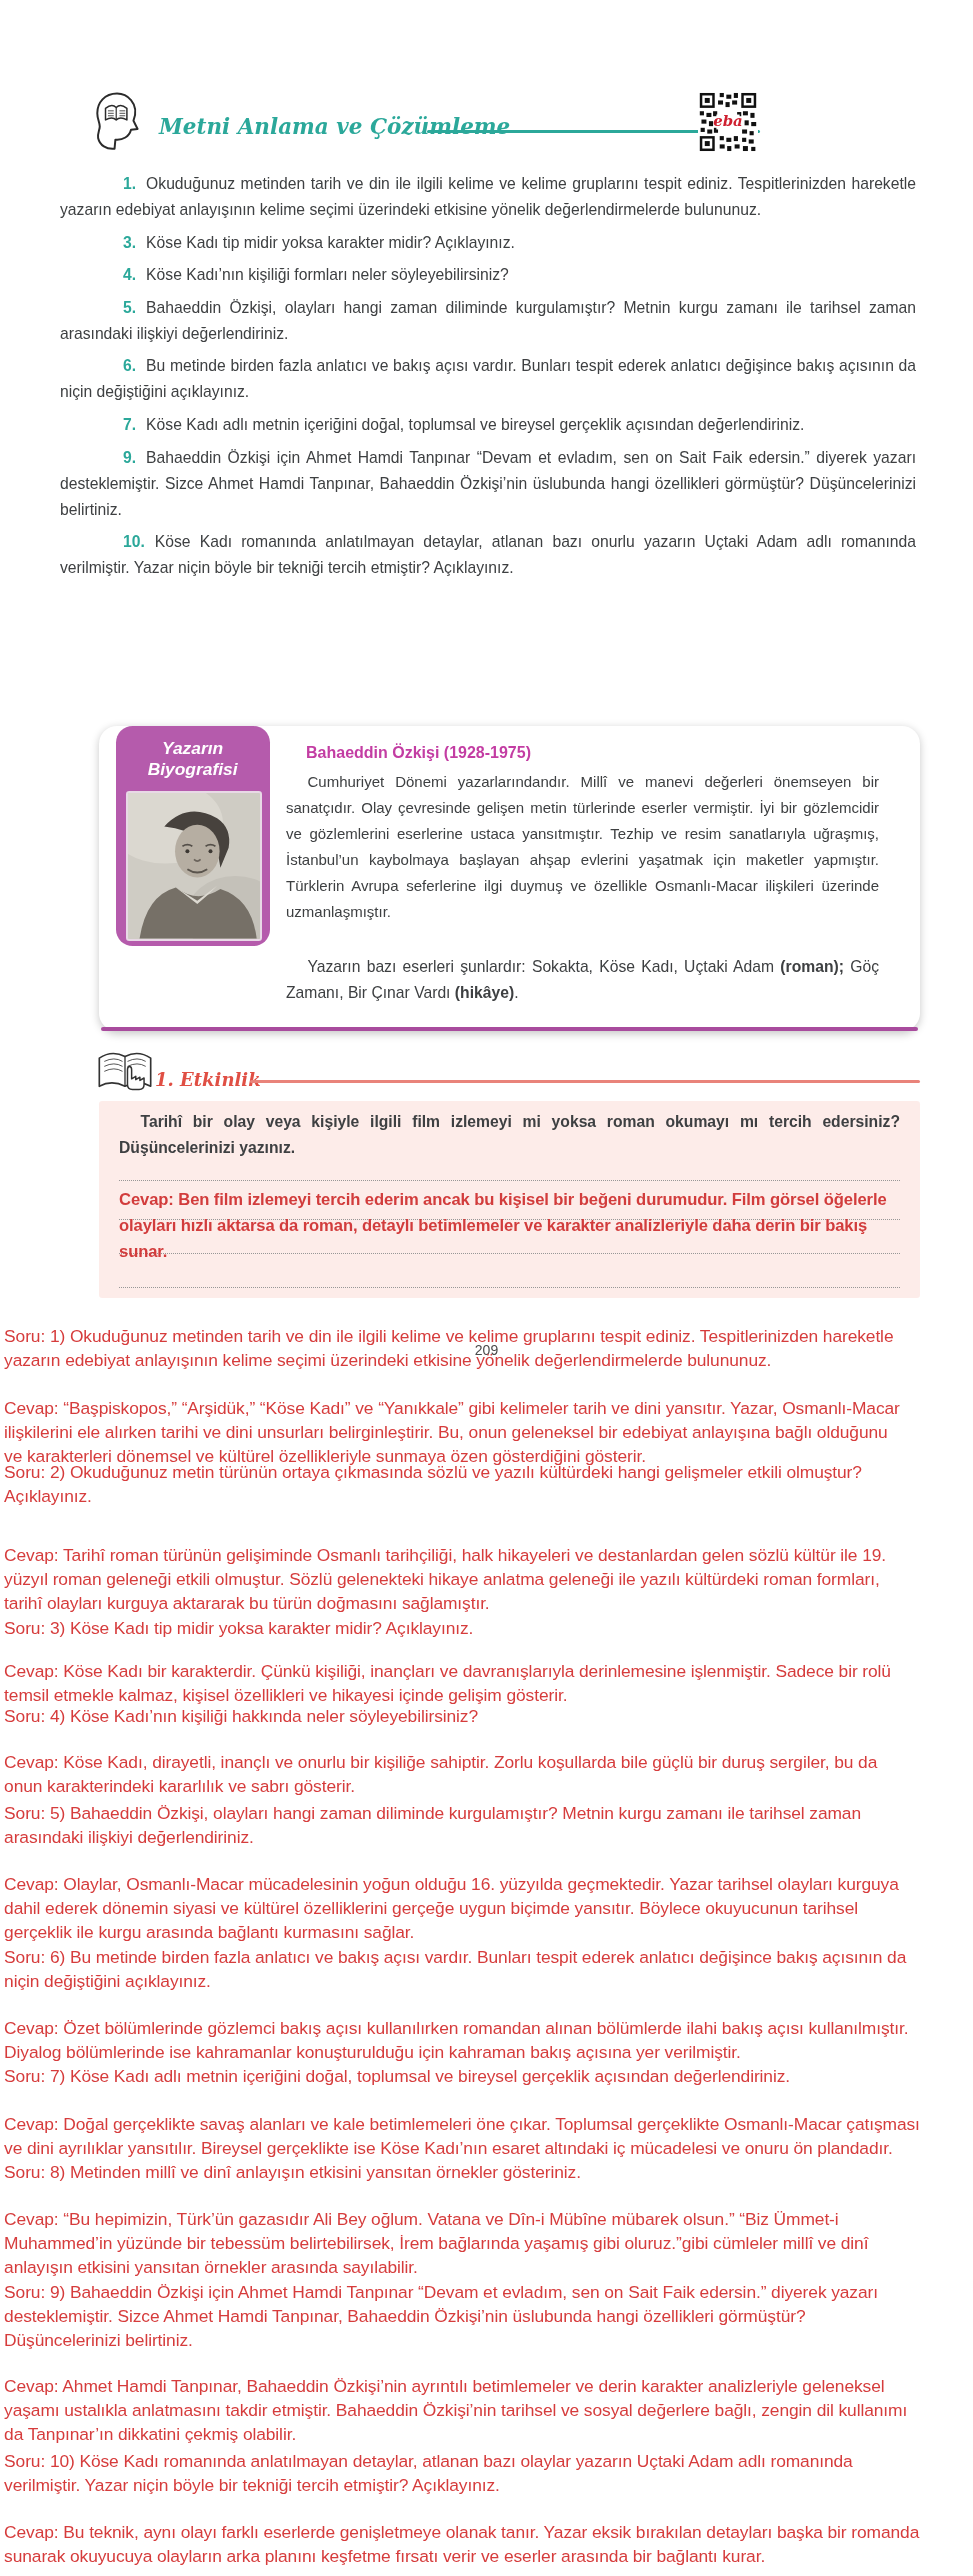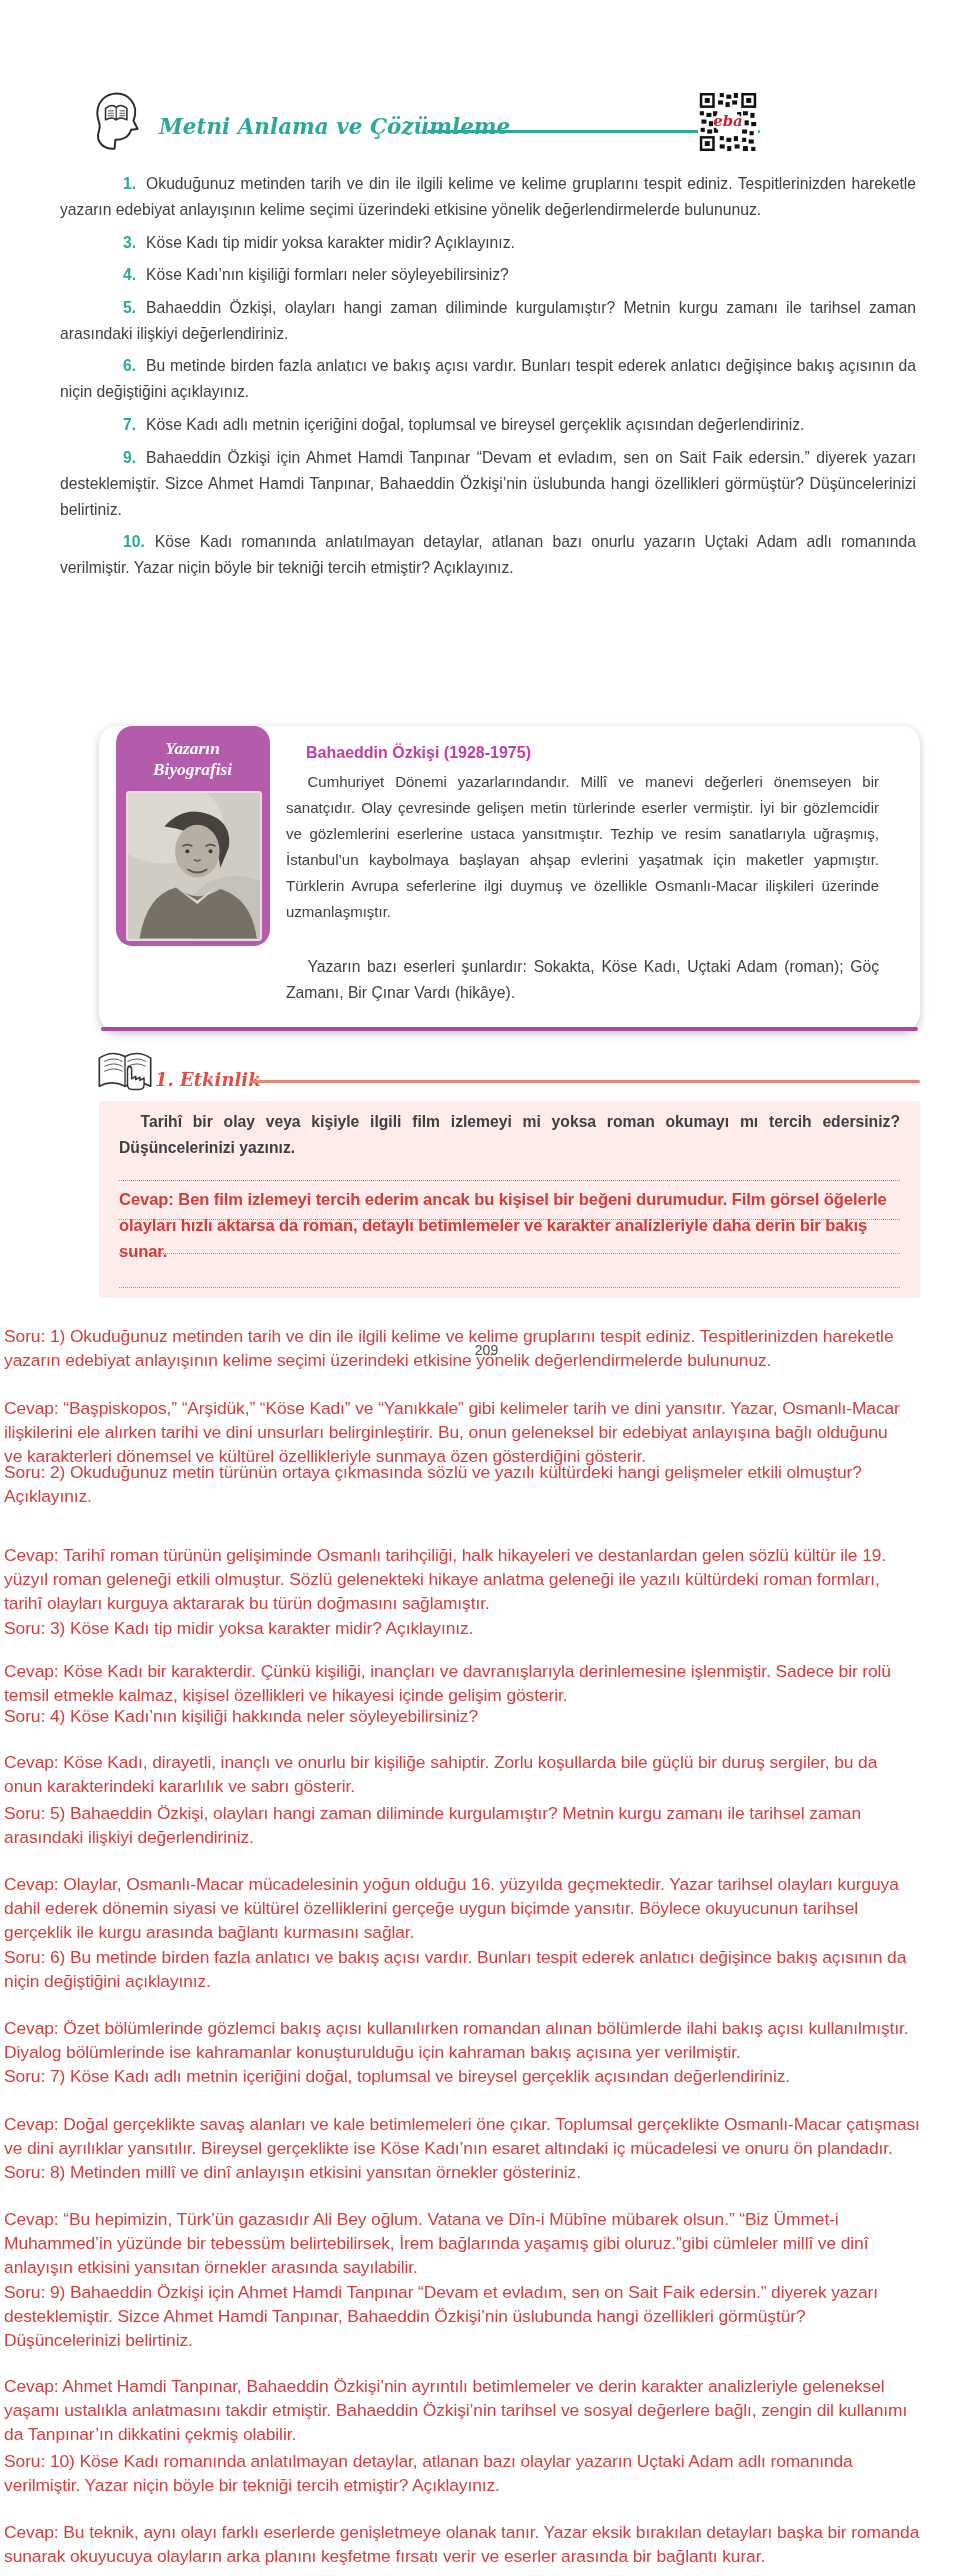--- a/index.html
+++ b/index.html
@@ -1,40 +1,40 @@
 <!DOCTYPE html>
 <html style="font-size:13.2px"><head>
 <meta charset="utf-8">
 <style>
   html,body{margin:0;padding:0;background:#ffffff;}
   .canvas{position:relative;width:973px;height:2576px;background:#ffffff;overflow:hidden;
           font-family:"Liberation Sans",sans-serif;color:#3e4042;}
   .i{}
-  .b{font-weight:normal;}
+  .b{font-weight:bold;}
 
   
   .hdr-icon{position:absolute;left:94px;top:91px;}
   .hdr-title{position:absolute;left:159px;top:114px;font-family:"DejaVu Serif",serif;
              font-style:italic;font-weight:bold;font-size:21.5px;color:#2ba89a;white-space:nowrap;}
   .hdr-rule{position:absolute;left:427px;top:130px;width:333px;height:3.3px;background:#2ba89a;border-radius:1.7px;}
   .qr{position:absolute;left:698px;top:88px;width:60px;height:68px;background:#fff;z-index:2;}
 
   
   .questions{position:absolute;left:60px;top:171px;width:856px;}
   .q-item{margin:0 0 6.6px 0;text-align:justify;text-indent:63px;font-size:15.7px;line-height:26px;}
   .q-num{color:#2ba89a;font-weight:bold;padding-right:10px;}
 
   
   .bio-card{position:absolute;left:99px;top:726px;width:821px;height:305px;background:#fff;
             border-radius:18px;box-shadow:0 2.5px 8.3px rgba(0,0,0,0.22);}
   .bio-rule{position:absolute;left:1.7px;right:1.7px;bottom:0;height:4.1px;background:#a84b9d;border-radius:2.5px;}
   .bio-panel{position:absolute;left:16.6px;top:0;width:154px;height:220px;background:#b55bac;
              border-radius:16.6px;}
   .bio-panel-title{position:absolute;left:0;top:11.6px;width:154px;text-align:center;color:#fff;
-                   font-family:Liberation Serif, serif;font-style:italic;font-weight:bold;
+                   font-family:Liberation Sans, sans-serif;font-style:italic;font-weight:bold;
                    font-size:17.4px;line-height:21.5px;white-space:pre-line;}
   .bio-photo{position:absolute;left:10.8px;top:65px;width:132px;height:146px;border:2.5px solid #e8d9e6;
              border-radius:3.3px;overflow:hidden;background:#cfcdc6;}
   .bio-heading{position:absolute;left:207px;top:18px;color:#c33da3;font-weight:bold;font-size:16px;}
   .bio-body{position:absolute;left:187px;top:43px;width:593px;text-align:justify;text-indent:21.5px;
             font-size:15px;line-height:26px;margin:0;}
   .bio-works{position:absolute;left:187px;top:228px;width:593px;text-align:justify;text-indent:21.5px;
              font-size:15.7px;line-height:26px;}
 
   

